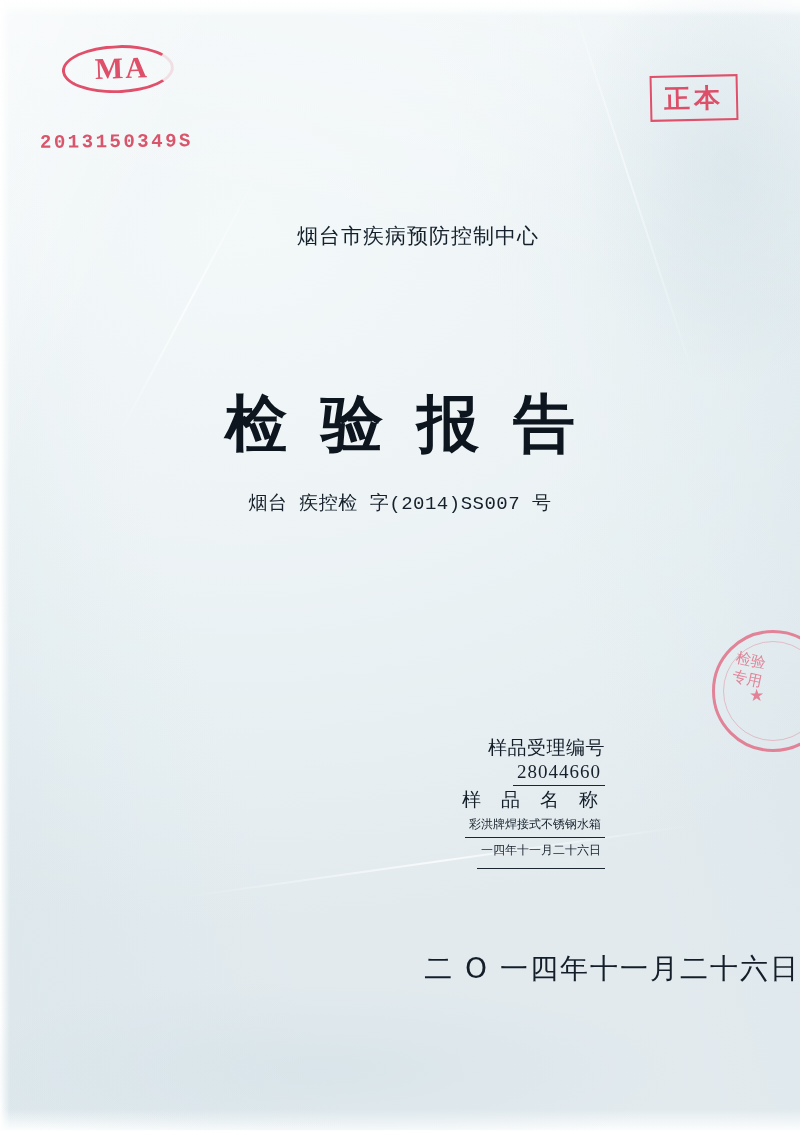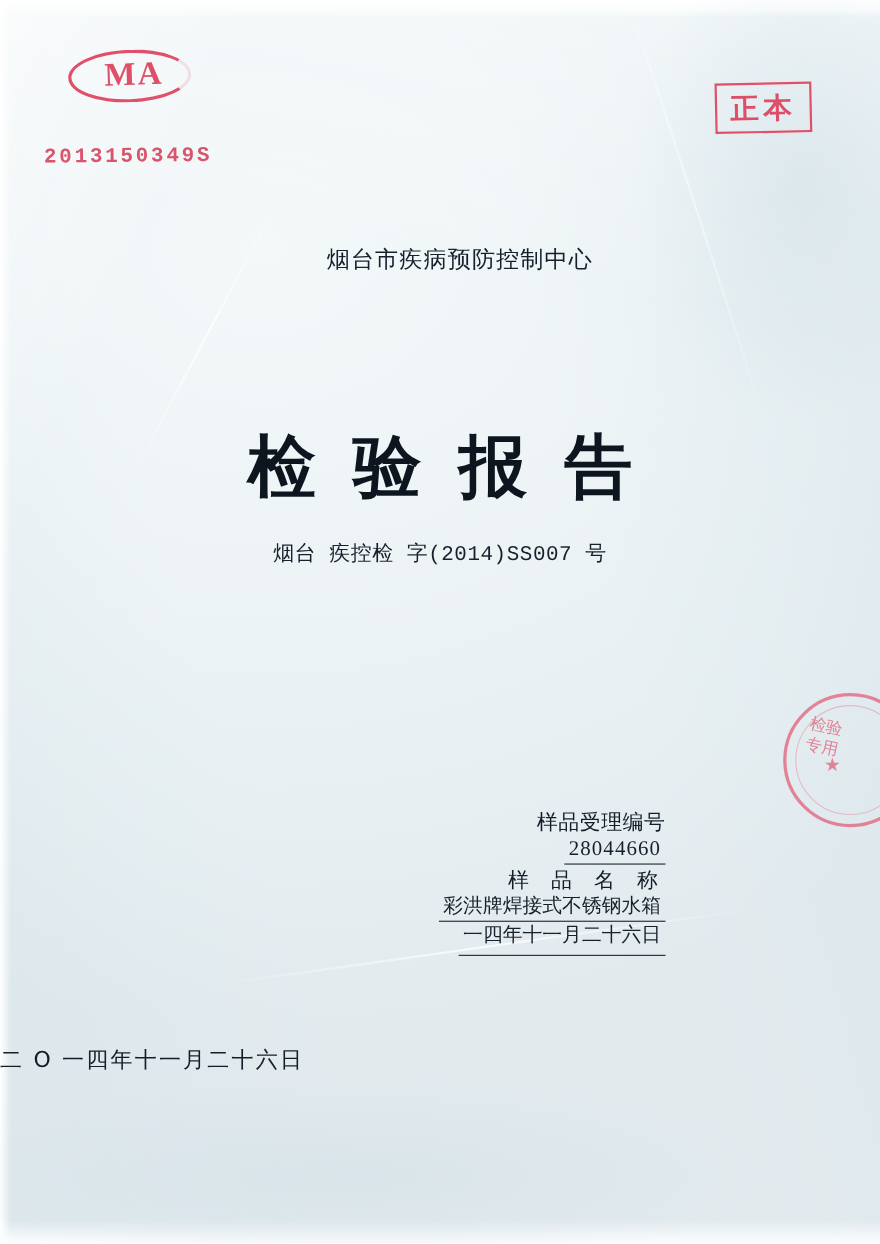--- a/index.html
+++ b/index.html
@@ -235,39 +235,39 @@
     flex: 0 0 auto;
   }
   .field-label.spaced {
     letter-spacing: 7px;
   }
   .field-value {
     flex: 1 1 auto;
     border-bottom: 1.4px solid #1b2630;
     text-align: center;
     font-family: "DejaVu Sans", sans-serif;
-    font-size: 18px;
+    font-size: 12px;
     color: #16212c;
     padding: 0 4px 2px 4px;
     line-height: 22px;
     white-space: nowrap;
   }
   .field-value.numeric {
     font-family: "Liberation Serif", serif;
     font-size: 19px;
     letter-spacing: 1px;
   }
 
   #doc-date {
     position: absolute;
     left: 0; right: 0;
     top: 950px;
-    text-align: left;
-    font-family: "DejaVu Sans", sans-serif;
-    font-size: 20px;
+    text-align: right;
+    font-family: "DejaVu Sans", sans-serif;
+    font-size: 28px;
     letter-spacing: 2px;
     color: #131e29;
   }
 </style>
 </head>
 <body>
 
 <div id="page">
 
   <div class="paper-noise"></div>

